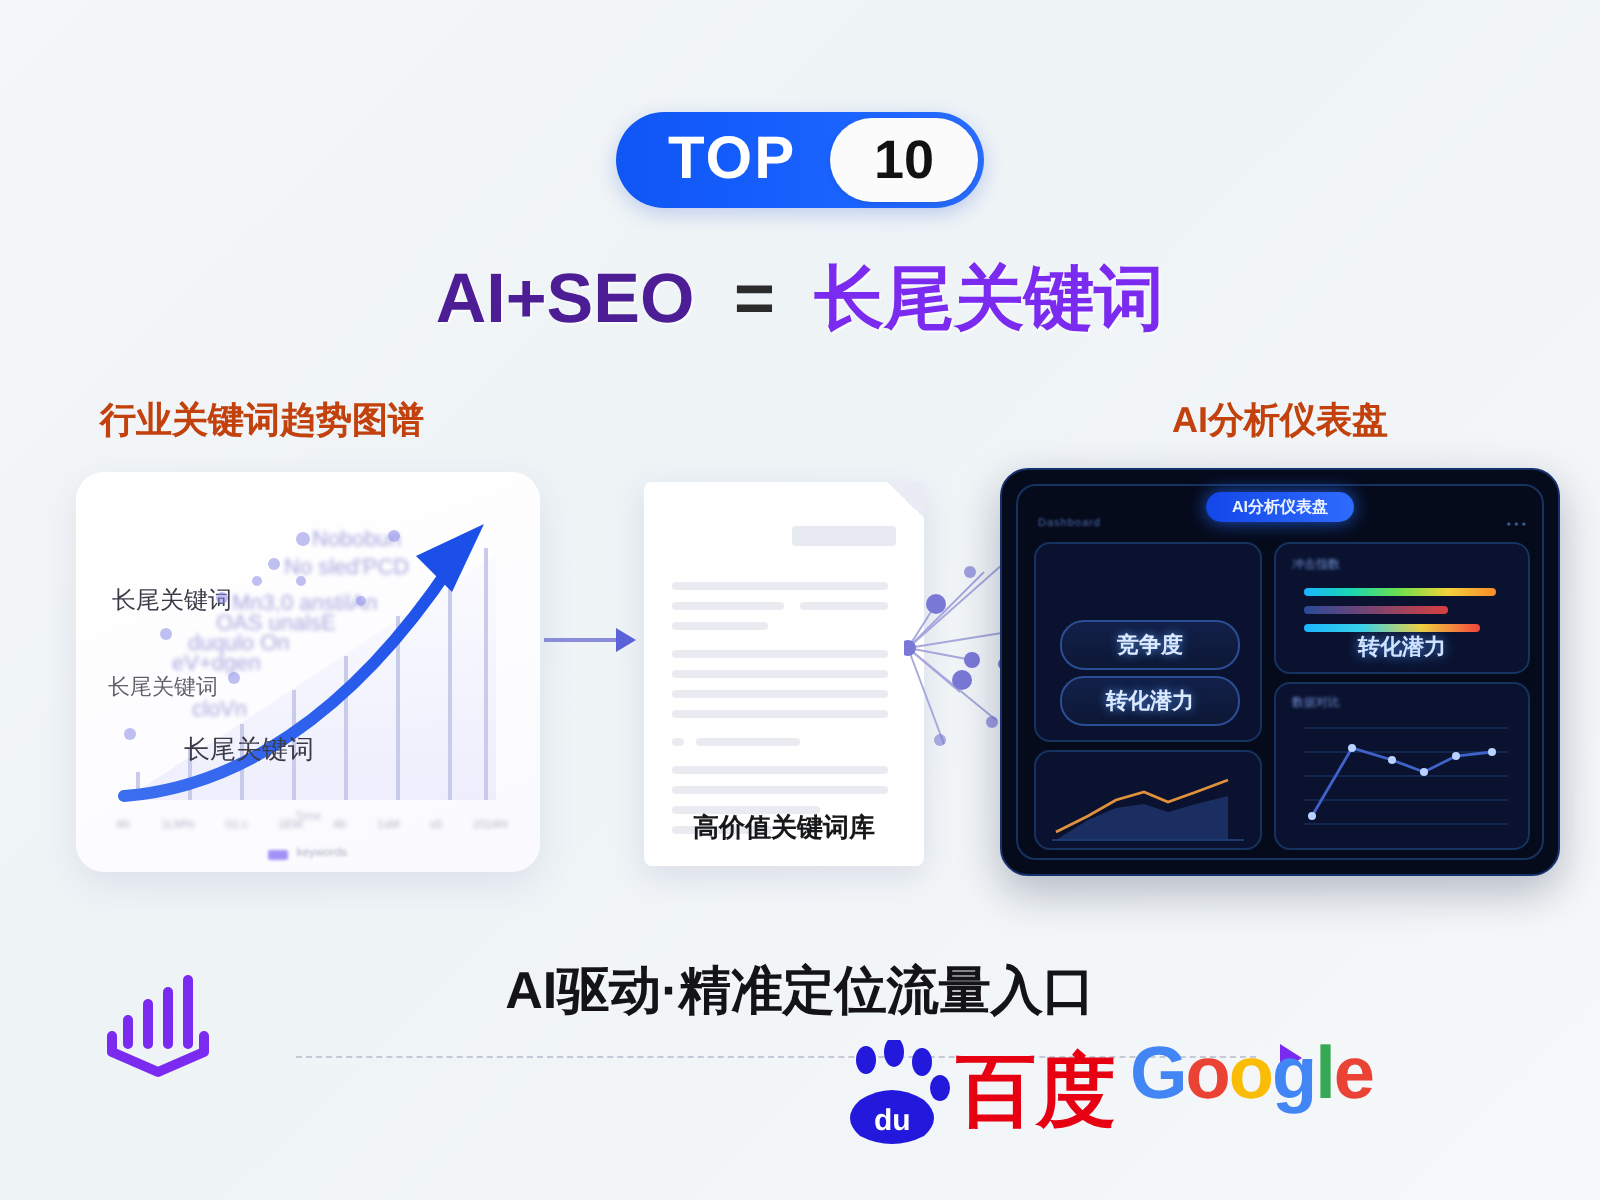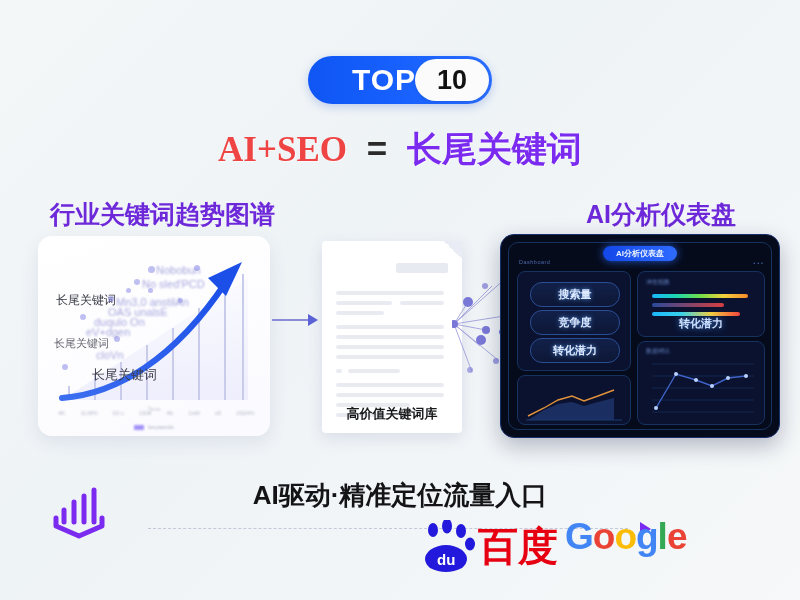--- a/index.html
+++ b/index.html
@@ -11,41 +11,41 @@
   }
   
   #top-badge{
     position:absolute;left:308px;top:56px;width:184px;height:48px;
     background:linear-gradient(90deg,#0f56f5 0%,#1a63ff 60%,#2a6dff 100%);
     border-radius:26px;display:flex;align-items:center;
     box-shadow:0 3px 10px rgba(20,70,200,.22);
   }
   #top-badge .top-word{
     color:#ffffff;font-weight:bold;font-size:30px;letter-spacing:1px;
-    margin-left:44px;line-height:1;
+    margin-left:26px;line-height:1;
   }
   #top-badge .num-circle{
     position:absolute;right:3px;top:3px;width:74px;height:42px;
     background:#fbfbfb;border-radius:22px;
     display:flex;align-items:center;justify-content:center;
     box-shadow:0 1px 3px rgba(0,0,0,.10);
   }
   #top-badge .num-circle span{color:#121212;font-weight:bold;font-size:27px;line-height:1;}
 
   
   #headline{
     position:absolute;left:0;top:126px;width:800px;text-align:center;
     font-size:35px;font-weight:bold;white-space:nowrap;
   }
-  #headline .h-red{color:#ef4444;text-shadow:1px 1px 0 rgba(255,255,255,.6);font-family:Liberation Serif, serif;}
+  #headline .h-red{color:#4c1d95;text-shadow:1px 1px 0 rgba(255,255,255,.6);}
   #headline .h-eq{color:#2b2b2b;margin:0 10px;}
   #headline .h-purple{color:#7b2bf0;text-shadow:1px 1px 0 rgba(255,255,255,.6);}
 
   
-  .sec-title{position:absolute;font-size:25px;font-weight:bold;color:#6d28d9;white-space:nowrap;}
+  .sec-title{position:absolute;font-size:18px;font-weight:bold;color:#c2410c;white-space:nowrap;}
   #title-left{left:50px;top:198px;}
   #title-right{left:586px;top:198px;}
 
   
   #chart-card{
     position:absolute;left:38px;top:236px;width:232px;height:200px;
     background:linear-gradient(160deg,#ffffff 0%,#fdfdff 55%,#fafaff 100%);
     border-radius:14px;box-shadow:0 6px 18px rgba(60,70,130,.10);
     overflow:hidden;
   }
@@ -316,21 +316,20 @@
   </g>
 </svg>
 
 <div id="dashboard">
   <div class="inner-frame"></div>
   <div id="dash-badge">AI分析仪表盘</div>
   <div class="dash-sub">Dashboard</div>
   <div class="dots-tr">• • •</div>
 
   <div class="dpanel" id="pill-panel">
-    <div class="pill" style="top:10px;">搜索量</div>
     <div class="pill" style="top:38px;">竞争度</div>
     <div class="pill" style="top:66px;">转化潜力</div>
   </div>
 
   <div class="dpanel" id="mini-area">
     <svg width="112" height="48">
       <polyline points="10,40 26,32 40,24 54,20 66,25 80,20 96,14" fill="none" stroke="#e0913a" stroke-width="1.4"></polyline>
       <path d="M10,44 L26,34 L40,28 L54,26 L66,30 L80,26 L96,22 L96,44 Z" fill="rgba(60,100,190,.35)"></path>
       <line x1="8" y1="44" x2="104" y2="44" stroke="#1d3congratulations" stroke-width="0"></line>
       <line x1="8" y1="44" x2="104" y2="44" stroke="#1d3a70" stroke-width="1"></line>

